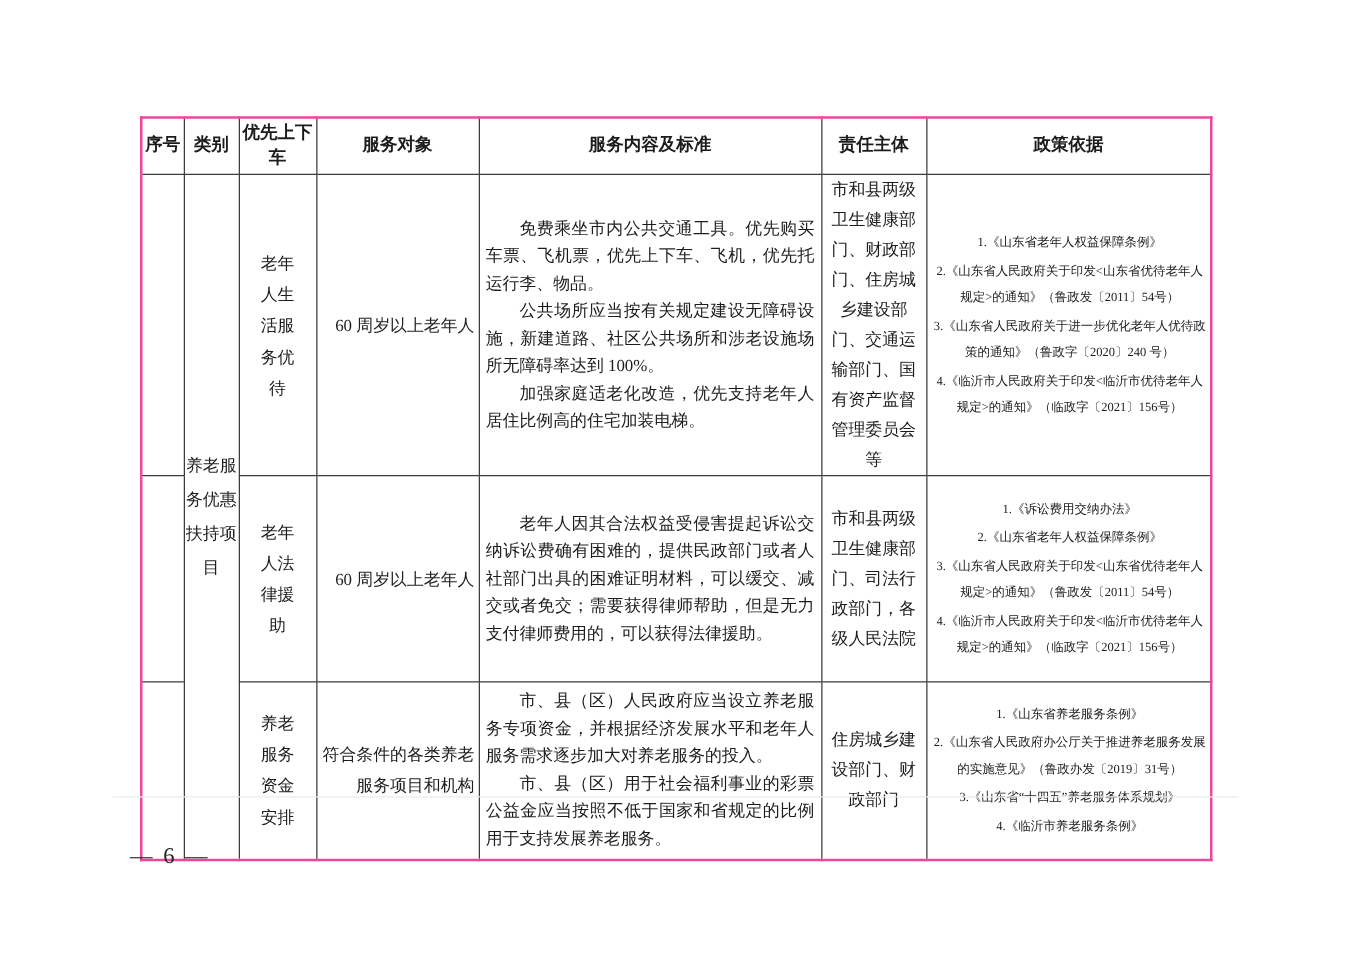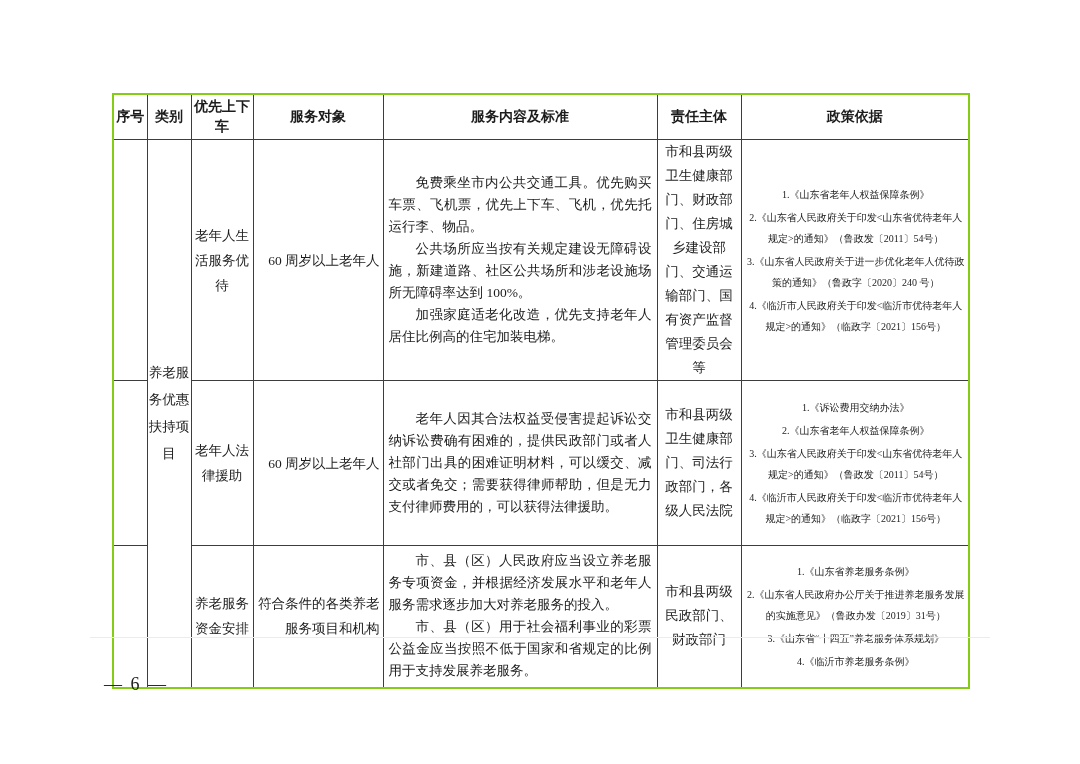--- a/index.html
+++ b/index.html
@@ -15,40 +15,40 @@
     font-family: "Liberation Serif", "DejaVu Serif", serif;
     color: #1c1c1c;
   }
   .doc-table {
     position: absolute;
     left: 112px;
     top: 93px;
     width: 856px;
     border-collapse: collapse;
     table-layout: fixed;
-    border: 2px solid #84cc16;
+    border: 2px solid #ec4899;
   }
   .doc-table th, .doc-table td {
     border: 1px solid #3d3d3d;
     overflow: hidden;
   }
   .doc-table th {
     font-size: 14px;
     font-weight: bold;
     text-align: center;
     padding: 2px 0;
     line-height: 20px;
   }
   .doc-table td {
     font-size: 13.5px;
     vertical-align: middle;
   }
   .c-seq   { text-align: center; padding-left: 48px; }
   .c-cat   { text-align: center; word-break: break-all; line-height: 27px; padding: 0 1px; margin-left: 28px; }
-  .c-proj  { text-align: center; word-break: break-all; line-height: 25px; padding: 0 3px; }
+  .c-proj  { text-align: center; word-break: break-all; line-height: 25px; padding: 0 16px; }
   .c-target{ text-align: right; word-break: break-all; line-height: 25px; padding: 0 3px; }
   .c-content { padding: 2px 5px; }
   .c-content p {
     margin: 0;
     text-indent: 2em;
     text-align: justify;
     line-height: 22px;
     word-break: break-all;
   }
   .c-resp {
@@ -142,21 +142,21 @@
       </td>
     </tr>
     <tr style="height:142px">
       <td class="c-seq">20</td>
       <td class="c-proj">养老服务资金安排</td>
       <td class="c-target">符合条件的各类养老服务项目和机构</td>
       <td class="c-content">
         <p>市、县（区）人民政府应当设立养老服务专项资金，并根据经济发展水平和老年人服务需求逐步加大对养老服务的投入。</p>
         <p>市、县（区）用于社会福利事业的彩票公益金应当按照不低于国家和省规定的比例用于支持发展养老服务。</p>
       </td>
-      <td class="c-resp">市和县两级民政部门、财政部门</td>
+      <td class="c-resp">住房城乡建设部门、财政部门</td>
       <td class="c-policy">
         <div class="policy-item">1.《山东省养老服务条例》</div>
         <div class="policy-item">2.《山东省人民政府办公厅关于推进养老服务发展的实施意见》（鲁政办发〔2019〕31号）</div>
         <div class="policy-item">3.《山东省“十四五”养老服务体系规划》</div>
         <div class="policy-item">4.《临沂市养老服务条例》</div>
       </td>
     </tr>
   </tbody>
 </table>
 

